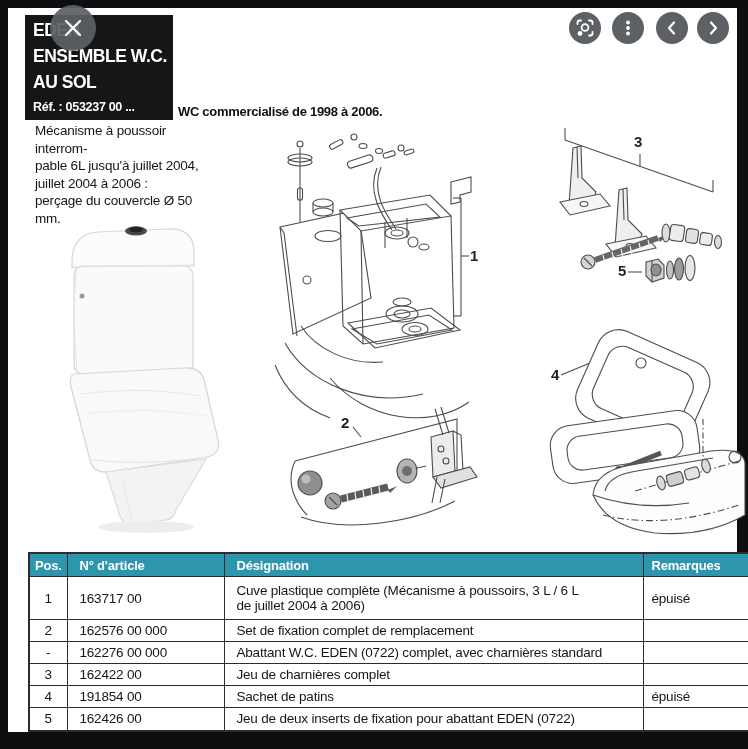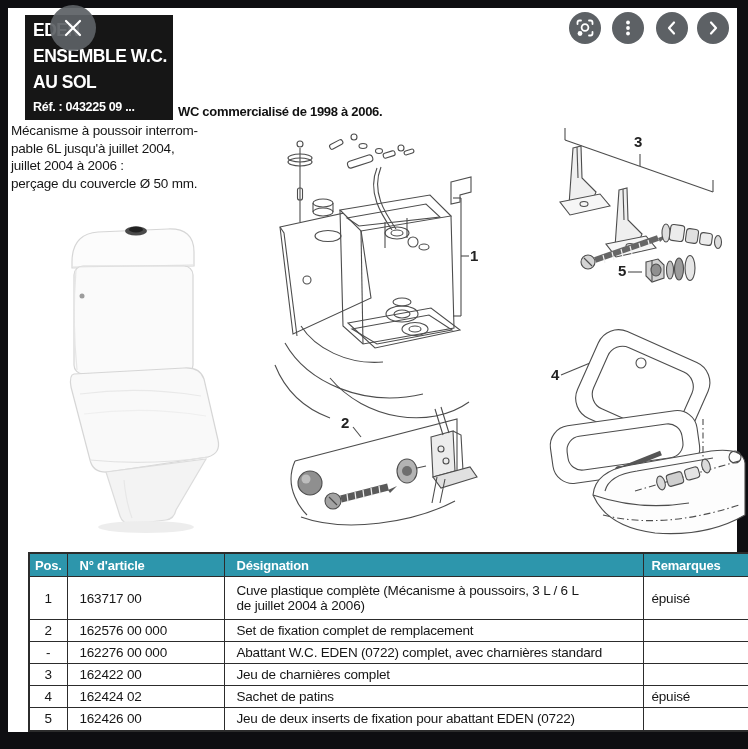--- a/index.html
+++ b/index.html
@@ -26,21 +26,21 @@
     margin-top:4px;white-space:nowrap;
   }
   .subtitle{
     position:absolute;left:170px;top:96px;font-weight:bold;font-size:13px;
     color:#111;letter-spacing:-0.3px;white-space:nowrap;
   }
   .description{
     position:absolute;left:3px;top:114px;width:200px;
     font-size:13.5px;line-height:17.5px;color:#161616;letter-spacing:-0.2px;
   }
-  .description span{display:block;}
+  .description span{display:block;margin-left:24px;}
   
   .chrome-btn{
     position:absolute;border-radius:50%;background:#5d6165;border:none;
     display:flex;align-items:center;justify-content:center;padding:0;cursor:pointer;
     z-index:9;
   }
   .chrome-btn svg{display:block;}
   .close-btn{left:50px;top:5px;width:46px;height:46px;background:rgba(93,97,101,.93);}
   .tool-btn{top:12px;width:32px;height:32px;}
   .btn-lens{left:569px;}
@@ -74,21 +74,21 @@
 </style>
 </head>
 <body>
 
 <div class="page">
 
   <div class="title-block">
     <div class="title-line">EDEN</div>
     <div class="title-line">ENSEMBLE W.C.</div>
     <div class="title-line">AU SOL</div>
-    <div class="ref-line">Réf. : 043225 09 ...</div>
+    <div class="ref-line">Réf. : 053237 00 ...</div>
   </div>
 
   <div class="subtitle">WC commercialisé de 1998 à 2006.</div>
 
   <div class="description">
     <span>Mécanisme à poussoir interrom-</span>
     <span>pable 6L jusqu'à juillet 2004,</span>
     <span>juillet 2004 à 2006 :</span>
     <span>perçage du couvercle Ø 50 mm.</span>
   </div>
@@ -346,21 +346,21 @@
         <td style="padding-left:8px"></td>
       </tr>
       <tr style="height:22px">
         <td class="c">3</td>
         <td>162422 00</td>
         <td>Jeu de charnières complet</td>
         <td style="padding-left:8px"></td>
       </tr>
       <tr style="height:22px">
         <td class="c">4</td>
-        <td>162424 02</td>
+        <td>191854 00</td>
         <td>Sachet de patins</td>
         <td style="padding-left:8px">épuisé</td>
       </tr>
       <tr style="height:23px">
         <td class="c">5</td>
         <td>162426 00</td>
         <td>Jeu de deux inserts de fixation pour abattant EDEN (0722)</td>
         <td style="padding-left:8px"></td>
       </tr>
     </tbody>

